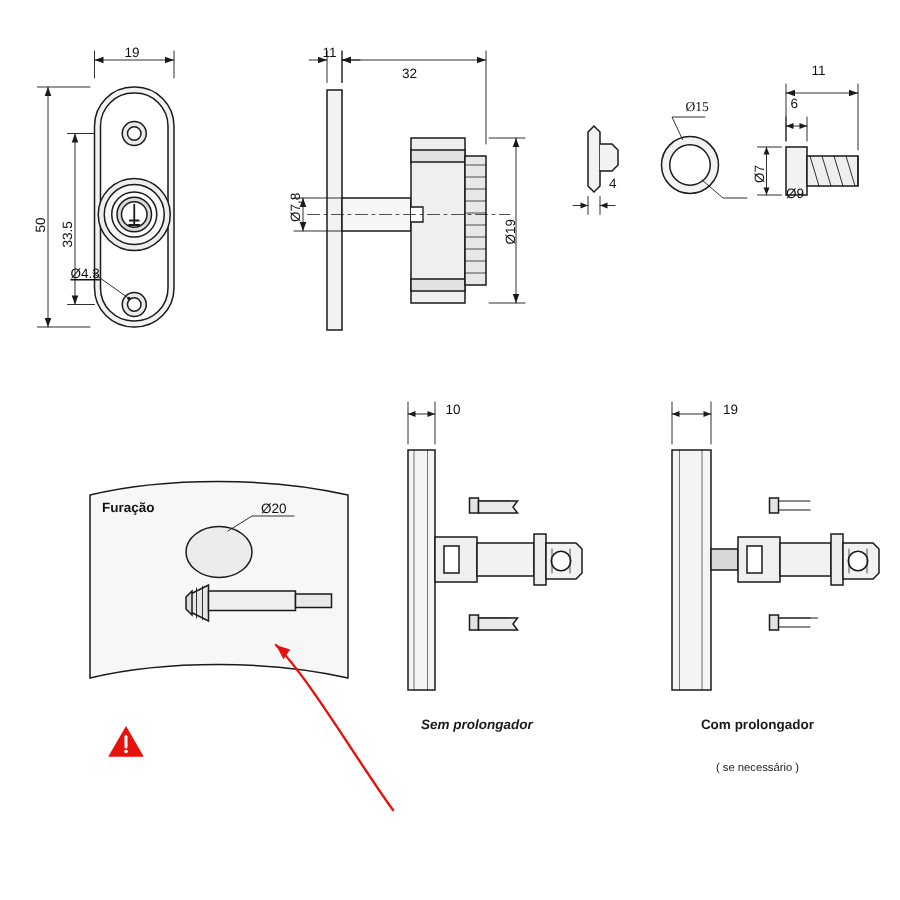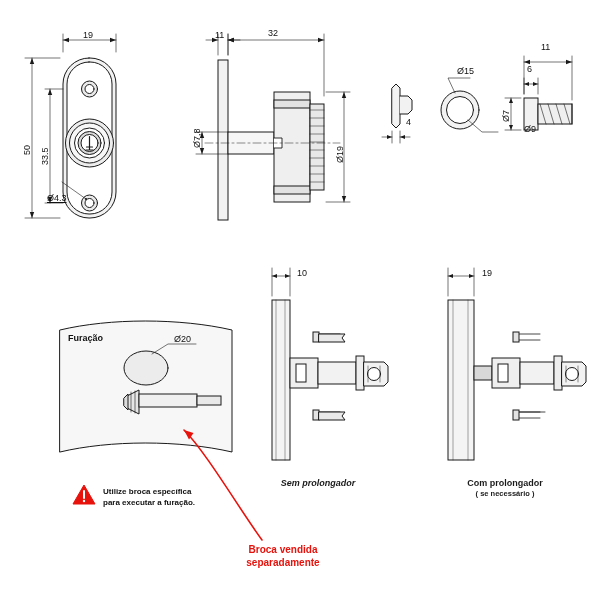--- a/index.html
+++ b/index.html
@@ -12,21 +12,21 @@
     overflow:hidden;
   }
   .sheet{position:absolute;left:0;top:0;width:552px;height:600px;}
   .lbl{position:absolute;font-size:9px;color:#111;white-space:nowrap;}
   .lbl.b{font-weight:bold;}
   .rot90{transform:rotate(-90deg);transform-origin:left top;}
   .warn-text{position:absolute;font-size:8px;font-weight:bold;line-height:1.35;color:#111;}
   .red-text{position:absolute;font-size:10px;font-weight:bold;color:#e8120c;text-align:center;line-height:1.3;}
   svg{position:absolute;left:0;top:0;}
   .cap{position:absolute;text-align:center;font-size:9px;font-weight:bold;}
-  .cap .sub{display:block;font-weight:bold;font-size:7.5px;margin-top:1px;}
+  .cap .sub{display:block;font-weight:normal;font-size:7.5px;margin-top:19px;}
 </style>
 </head>
 <body>
 
 <div class="sheet">
 
   <svg width="600" height="600" viewBox="0 0 600 600">
     <g stroke="#1a1a1a" fill="none" stroke-width="1" stroke-linecap="round">
 
       <rect x="63" y="58" width="53" height="160" rx="26" ry="26" fill="#f2f2f2"></rect>
@@ -196,30 +196,30 @@
       <path d="M474 276 l-5 -2 l0 4 z" fill="#1a1a1a" stroke="none"></path>
 
       <path d="M262 540 C240 510 206 452 184 430" stroke="#e8120c" stroke-width="1.6" fill="none"></path>
       <path d="M184 430 l9.5 3 l-4.5 6.5 z" fill="#e8120c" stroke="none"></path>
     </g>
   </svg>
 
   <div class="lbl" style="left:83px;top:30px;">19</div>
   <div class="lbl rot90" style="left:22px;top:155px;">50</div>
   <div class="lbl rot90" style="left:40px;top:165px;">33.5</div>
-  <div class="lbl" style="left:47px;top:193px;text-decoration:underline;">Ø4.3</div>
+  <div class="lbl" style="left:47px;top:177px;text-decoration:underline;">Ø4.3</div>
 
   <div class="lbl" style="left:215px;top:30px;">11</div>
-  <div class="lbl" style="left:268px;top:28px;">32</div>
+  <div class="lbl" style="left:268px;top:44px;">32</div>
   <div class="lbl rot90" style="left:192px;top:148px;">Ø7,8</div>
   <div class="lbl rot90" style="left:335px;top:163px;">Ø19</div>
 
   <div class="lbl" style="left:406px;top:117px;">4</div>
 
-  <div class="lbl" style="left:457px;top:66px;">Ø15</div>
+  <div class="lbl" style="left:457px;top:66px;font-family:Liberation Serif, serif;">Ø15</div>
   <div class="lbl" style="left:480px;top:124px;padding-left:44px;">Ø9</div>
 
   <div class="lbl" style="left:541px;top:42px;">11</div>
   <div class="lbl" style="left:527px;top:64px;">6</div>
   <div class="lbl rot90" style="left:501px;top:122px;">Ø7</div>
 
   <div class="lbl b" style="left:68px;top:315px;margin-top:18px;">Furação</div>
   <div class="lbl" style="left:174px;top:334px;">Ø20</div>
 
   <div class="lbl" style="left:297px;top:268px;">10</div>
@@ -231,23 +231,15 @@
   <div class="cap" style="left:440px;top:478px;width:130px;">
     <span>Com prolongador</span>
     <span class="sub">( se necessário )</span>
   </div>
 
   <svg width="24" height="22" style="left:72px;top:484px;" viewBox="0 0 24 22">
     <path d="M12 1 L23 20 L1 20 Z" fill="#e8120c" stroke="#e8120c" stroke-width="1"></path>
     <path d="M12 7 L12 14" stroke="#ffffff" stroke-width="2" stroke-linecap="round"></path>
     <circle cx="12" cy="17" r="1.2" fill="#ffffff"></circle>
   </svg>
-  <div class="warn-text" style="left:103px;top:487px;">
-    <span>Utilize  broca  específica</span><br>
-    <span>para executar a furação.</span>
-  </div>
-
-  <div class="red-text" style="left:218px;top:543px;width:130px;">
-    <span>Broca vendida</span><br>
-    <span>separadamente</span>
-  </div>
+
 
 </div>
 
 </body></html>

